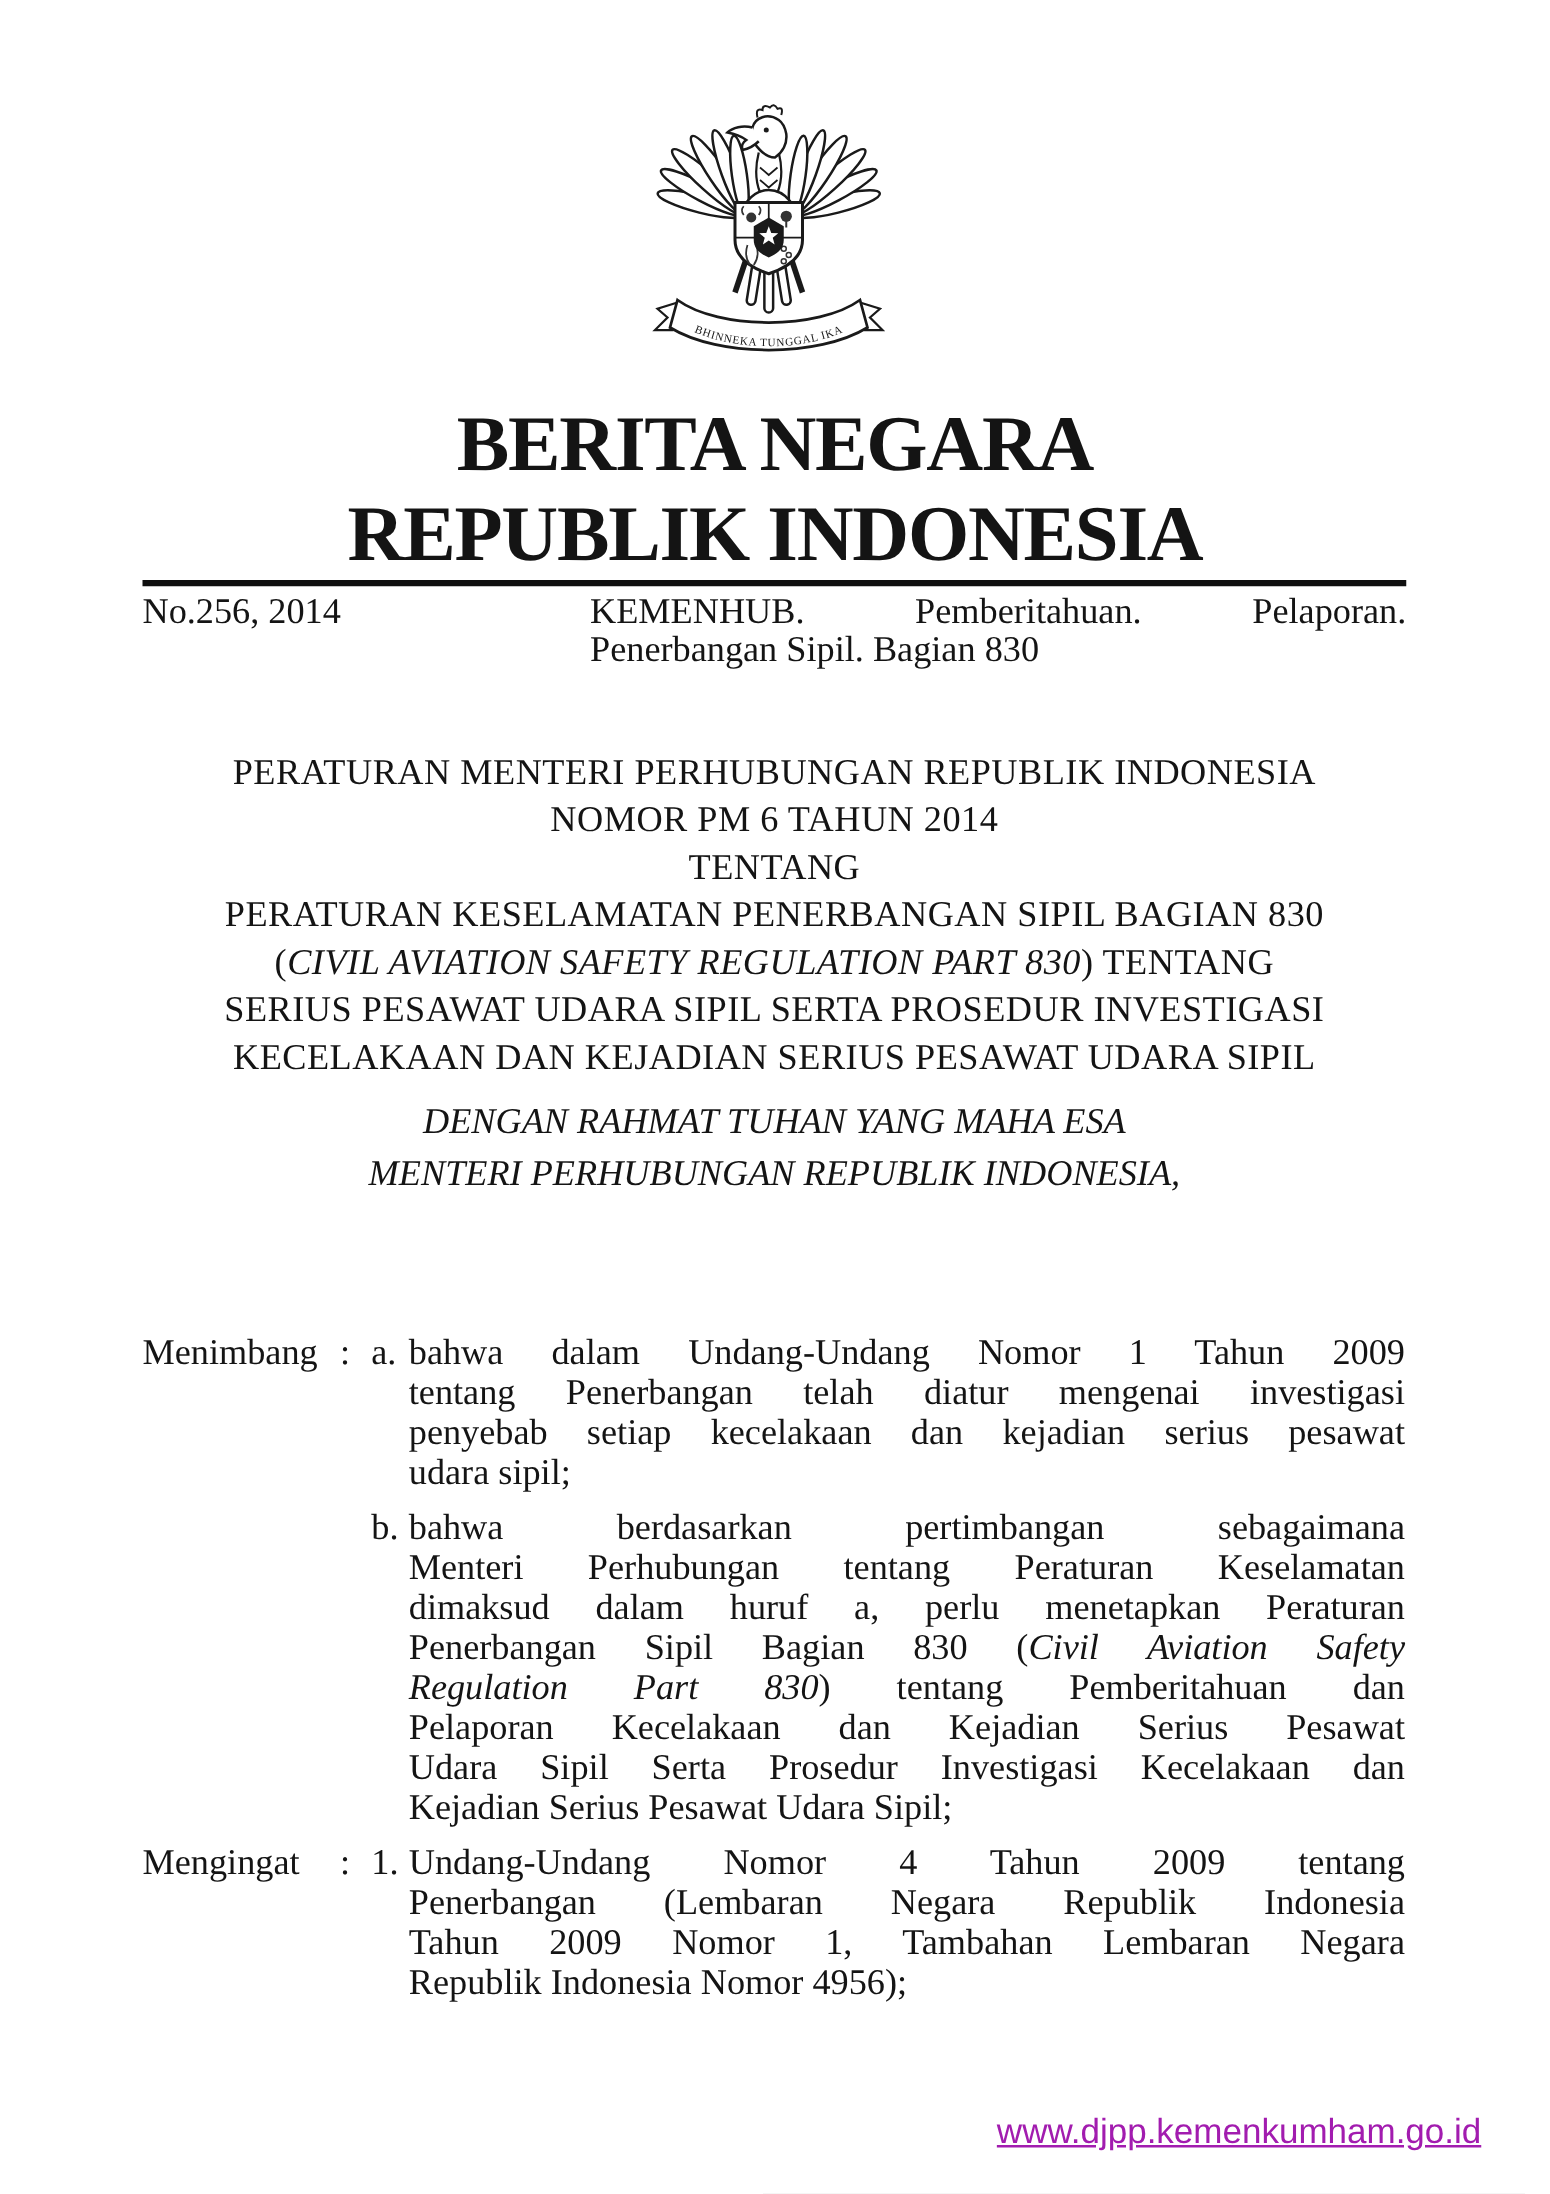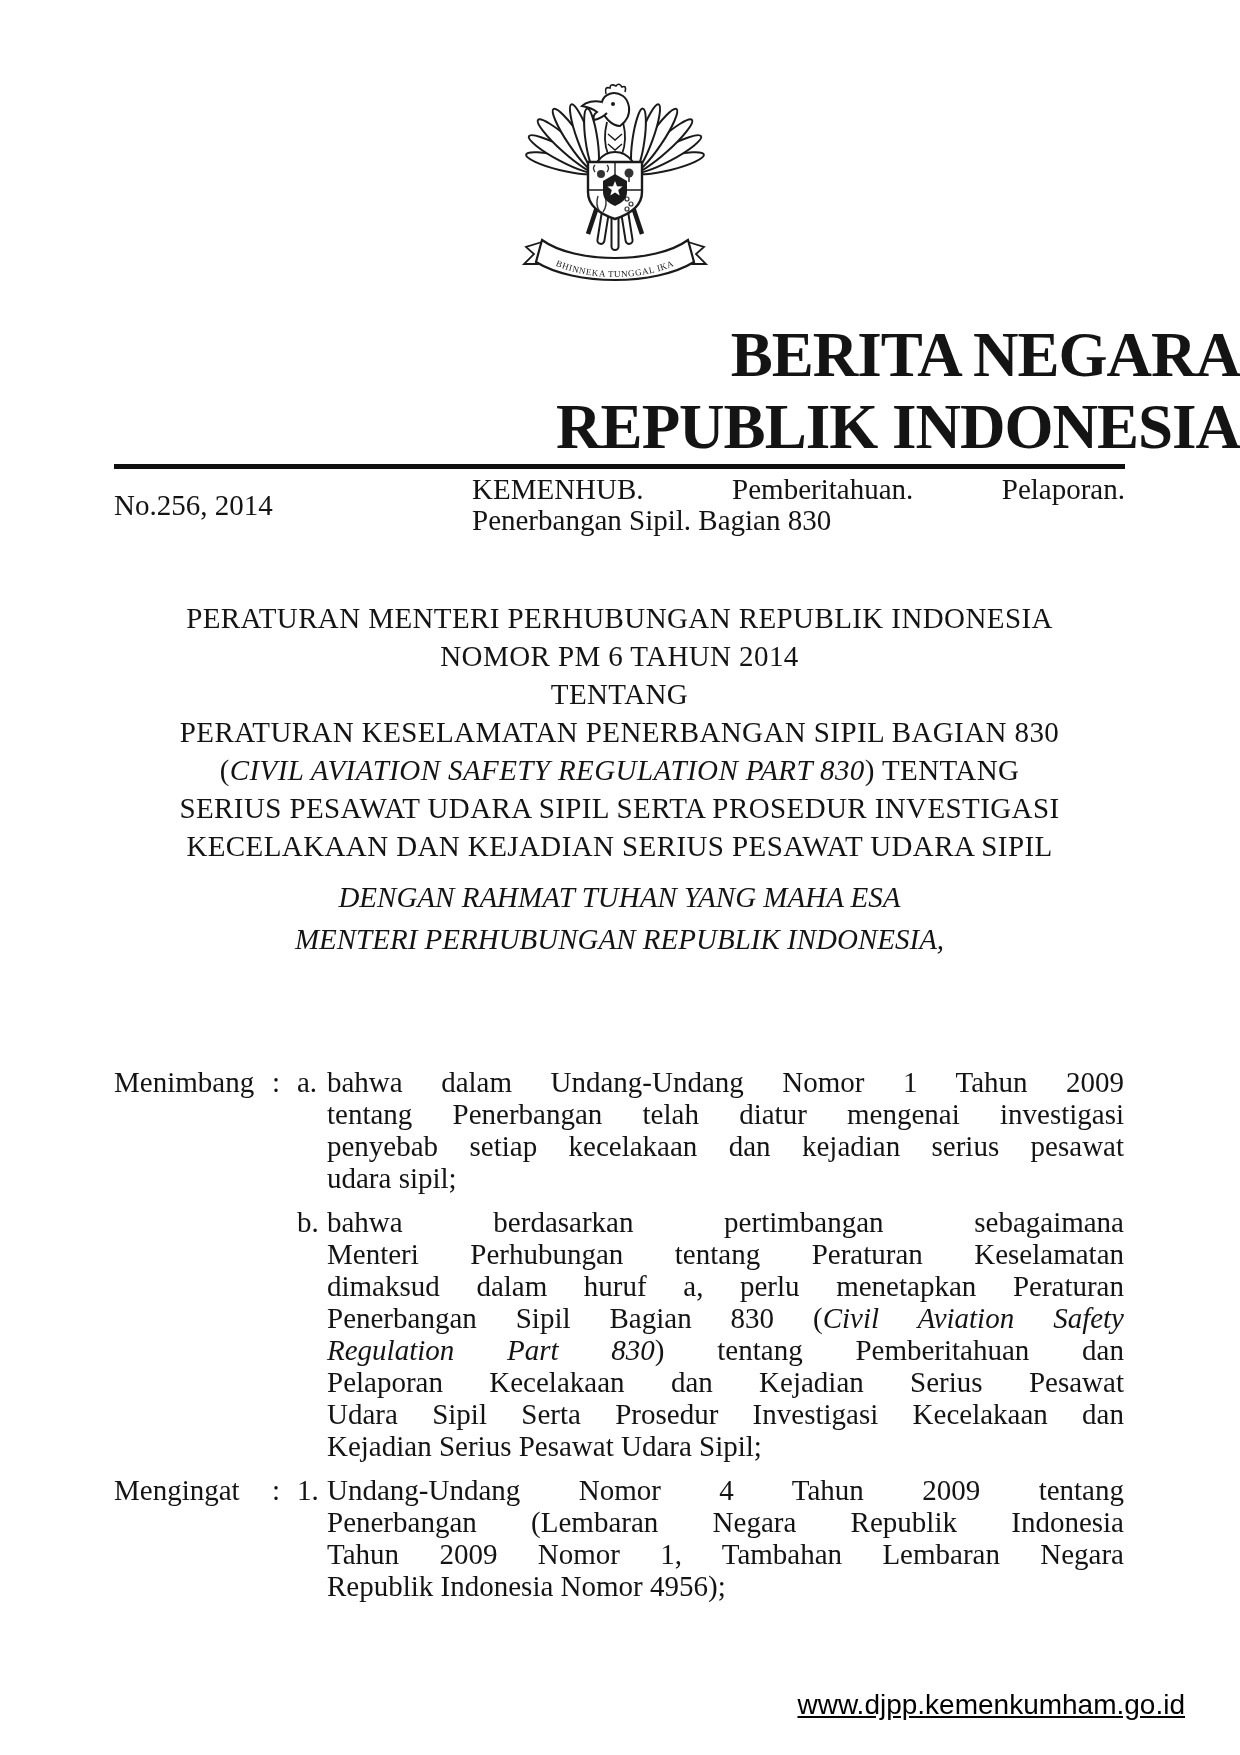--- a/index.html
+++ b/index.html
@@ -8,30 +8,30 @@
     width:1240px;height:1755px;
     margin:0 auto;
     background:#ffffff;
     font-family:"Liberation Serif", serif;
     color:#141414;
     overflow:hidden;
   }
   .emblem{position:absolute;top:82px;left:520px;width:190px;height:212px;}
   .gazette-title{
     position:absolute;top:319px;left:0;width:100%;
-    margin:0;text-align:right;
+    margin:0;text-align:center;
     font-size:63px;line-height:72px;font-weight:bold;
     letter-spacing:-1px;
   }
   .rule{position:absolute;top:464px;left:114px;width:1011px;height:5px;background:#0f0f0f;}
   .issue-row{
     position:absolute;top:474px;left:114px;width:1011px;
     display:flex;font-size:29px;line-height:31px;
   }
-  .issue-number{width:358px;margin-top:16px;}
+  .issue-number{width:358px;}
   .issue-subject{width:653px;}
   .title-block{
     position:absolute;top:599px;left:114px;width:1011px;
     font-size:29px;line-height:38px;letter-spacing:0.4px;
   }
   .preamble{
     position:absolute;top:876px;left:114px;width:1011px;
     font-size:29px;line-height:42px;font-style:italic;
   }
   .center-lines div{text-align:center;text-align-last:center !important;}
@@ -43,21 +43,21 @@
   .clause-label{width:158px;}
   .clause-sep{width:25px;}
   .clause-marker{width:30px;}
   .clause-text{width:797px;}
   .jline{text-align:justify;text-align-last:justify;}
   .lline{text-align:center;text-align-last:left;}
   .footer-link{
     position:absolute;top:1689px;right:55px;
     font-family:"Liberation Sans", sans-serif;
     font-size:28px;line-height:32px;
-    color:#000000;text-decoration:underline;
+    color:#a21caf;text-decoration:underline;
     cursor:pointer;
   }
 </style>
 </head>
 <body>
 
 <div class="page">
 
   <svg class="emblem" viewBox="0 0 190 212">
     <g fill="#ffffff" stroke="#1a1a1a" stroke-width="2">

